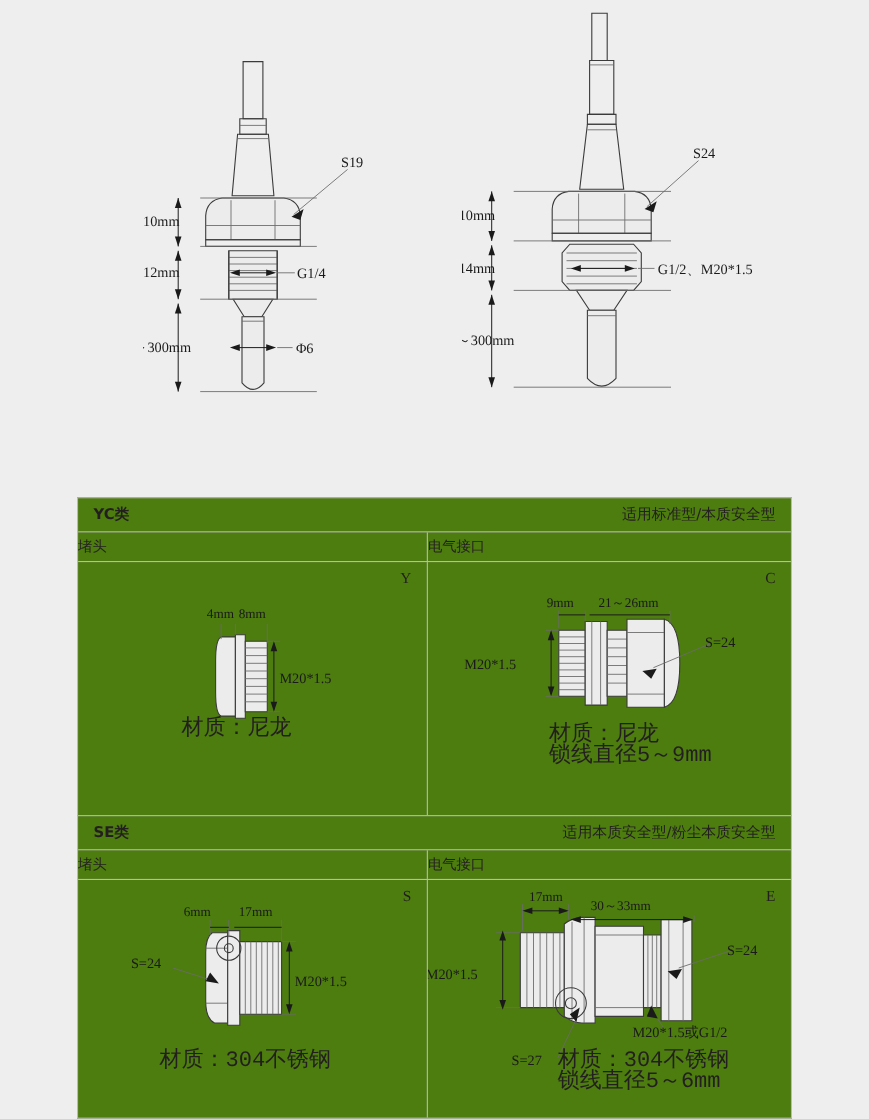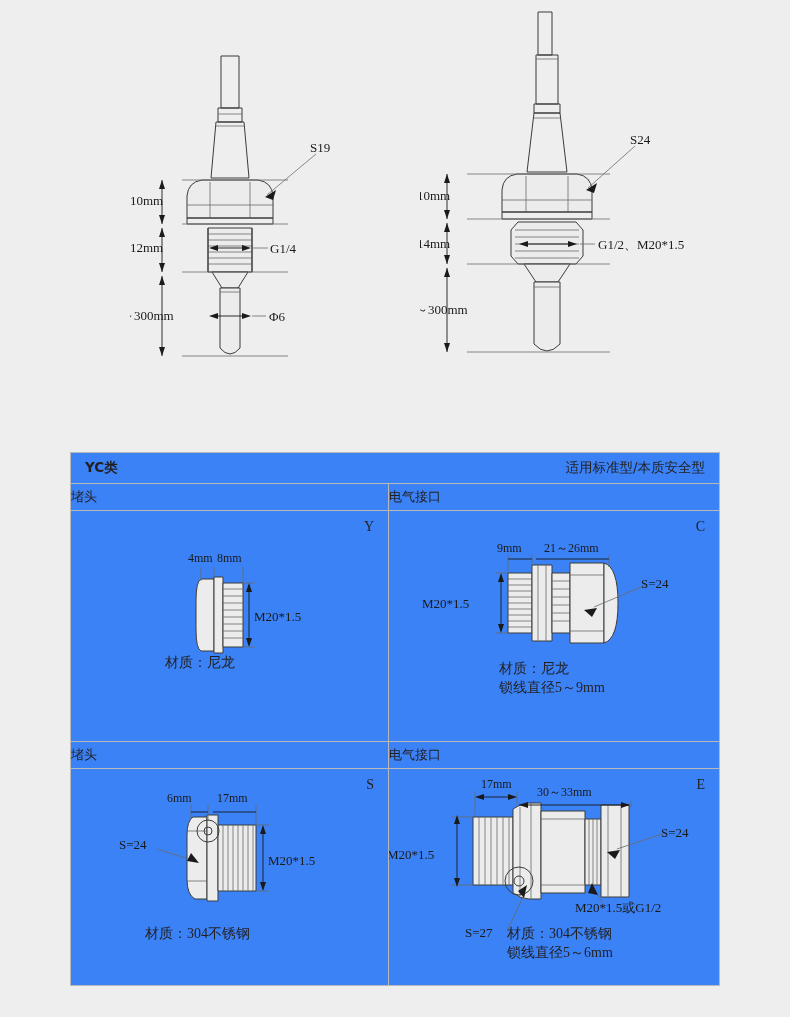--- a/index.html
+++ b/index.html
@@ -35,21 +35,21 @@
   .section-head .accent{
     position:absolute;right:36px;top:20px;width:150px;height:9px;
     background:linear-gradient(100deg, rgba(238,238,238,0) 0%, rgba(225,225,225,.95) 38%, rgba(223,223,223,1) 100%);
     clip-path:polygon(22% 100%, 100% 0%, 100% 100%, 0% 100%);
   }
 
   
   .tbl{
     position:absolute;left:70px;width:650px;
     border:1px solid #b9b9b9;
-    background:#3b82f6;
+    background:#4d7c0f;
     box-sizing:border-box;
   }
   .tbl .row{display:flex;border-bottom:1px solid #b9b9b9;}
   .tbl .row:last-child{border-bottom:none;}
   .cell{box-sizing:border-box;position:relative;}
   .cell.left{width:318px;border-right:1px solid #b9b9b9;}
   .cell.right{width:330px;}
   .cell.full{width:648px;}
 
   .hdr-row{height:30px;align-items:center;}
@@ -72,22 +72,22 @@
   .body-row{height:232px;}
   .corner-code{
     position:absolute;top:8px;right:14px;
     font-size:14px;
     font-family:"Liberation Serif","DejaVu Serif",serif;
   }
   .fig{position:absolute;left:0;top:0;}
   .fig svg{display:block;}
   .material{
     position:absolute;
-    font-size:14px;line-height:19px;
-    font-family:Liberation Serif, serif;
+    font-size:20px;line-height:19px;
+    font-family:Liberation Mono, monospace;
     white-space:pre;
   }
   .dimtxt{font-family:"Liberation Serif","DejaVu Serif",serif;}
   svg text{fill:#1a1a1a;}
   .ln{stroke:#3b3b3b;stroke-width:1;fill:none;}
   .ln-thin{stroke:#6b6b6b;stroke-width:.8;fill:none;}
   .ln-dim{stroke:#1a1a1a;stroke-width:.9;fill:none;}
   .fillbody{fill:#ececec;stroke:#3b3b3b;stroke-width:1;}
 </style>
 </head>
@@ -396,20 +396,26 @@
           </svg>
         </div>
         <div class="material" style="left:110px;top:148px;">材质：尼龙
 锁线直径5～9mm</div>
       </div>
     </div>
   </div>
 
   <div class="tbl" style="top:741px;">
 
+    <div class="row hdr-row">
+      <div class="cell full">
+        <span class="hdr-cat">SE类</span>
+        <span class="hdr-apply">适用本质安全型/粉尘本质安全型</span>
+      </div>
+    </div>
 
     <div class="row sub-row">
       <div class="cell left">
         <span class="sub-label">堵头</span>
       </div>
       <div class="cell right">
         <span class="sub-label">电气接口</span>
       </div>
     </div>
 

